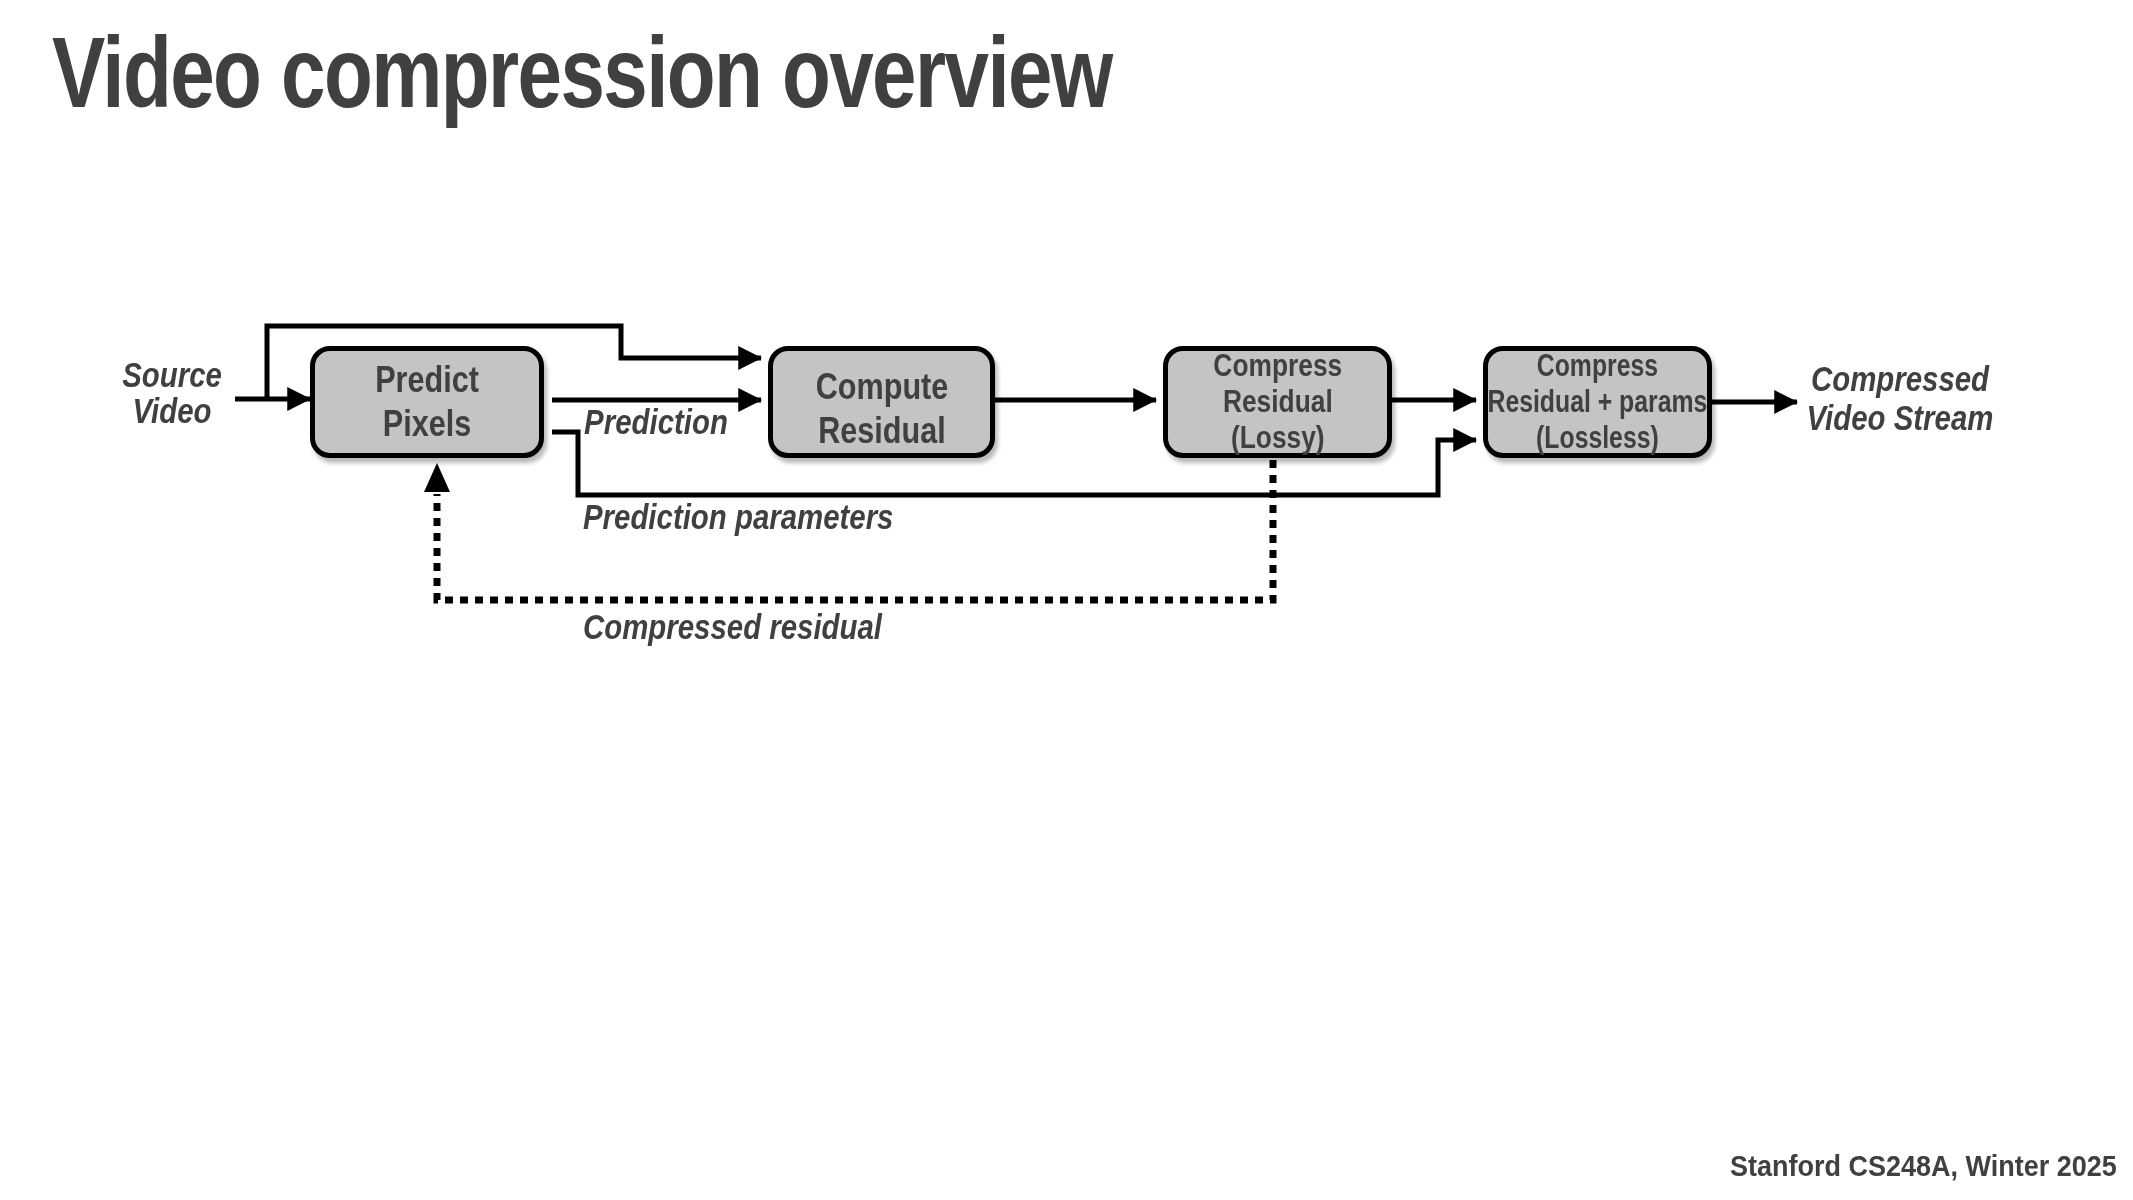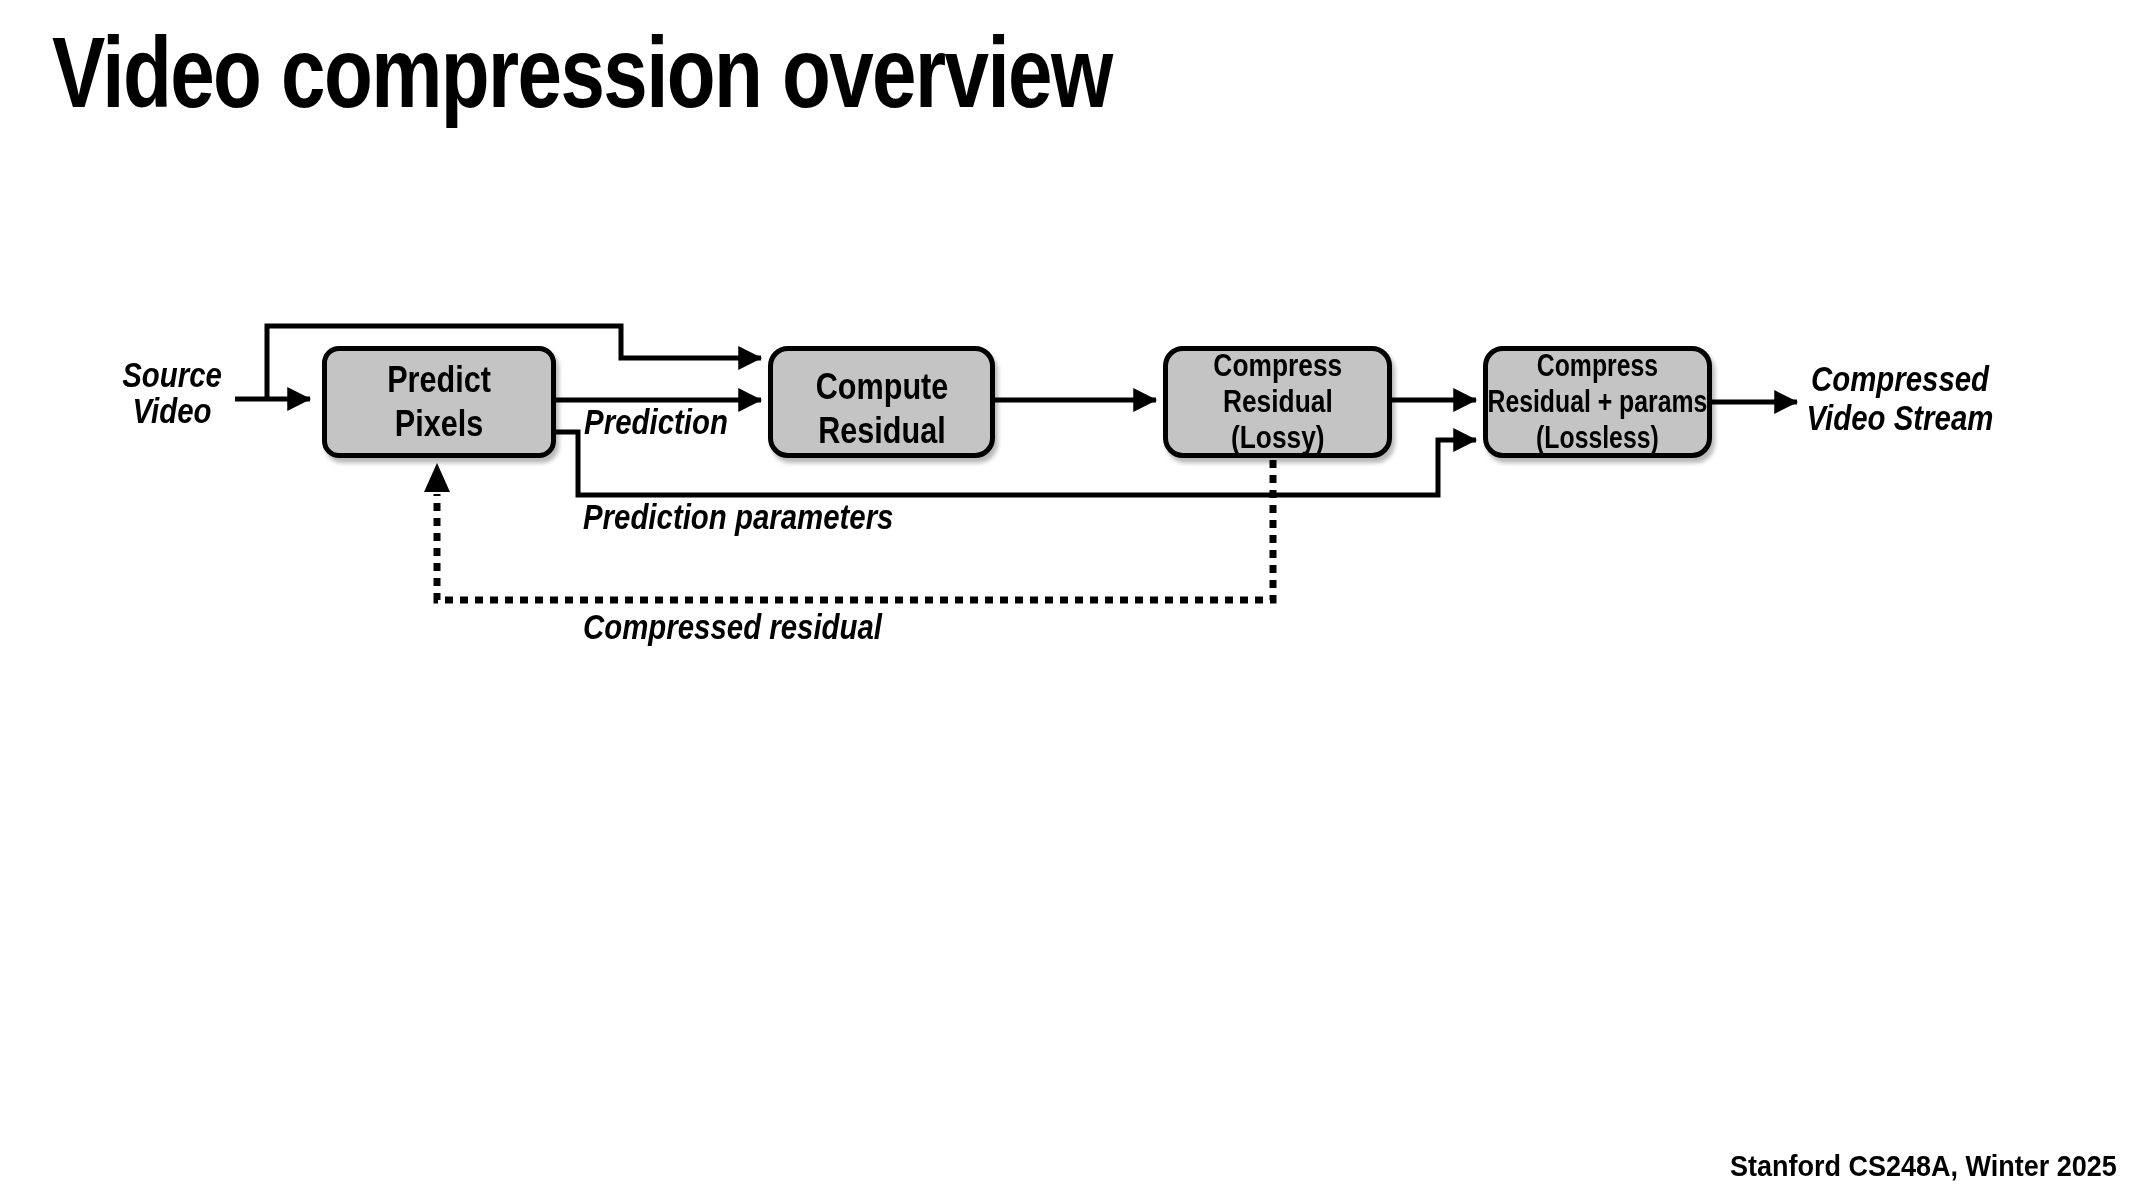--- a/index.html
+++ b/index.html
@@ -3,21 +3,21 @@
 <meta charset="utf-8">
 <style>
   html, body { margin: 0; padding: 0; background: #ffffff; }
   #slide {
     position: relative;
     width: 2133px;
     height: 1200px;
     background: #ffffff;
     overflow: hidden;
     font-family: "Liberation Sans", "DejaVu Sans", sans-serif;
-    color: #000000;
+    color: #404040;
   }
 
   
   .title {
     position: absolute;
     left: 52px;
     top: 22px;
     font-size: 100px;
     font-weight: 700;
     letter-spacing: -2px;
@@ -116,21 +116,21 @@
     <path d="M1392,400 H1476" stroke="#000" stroke-width="5" fill="none" marker-end="url(#arrow)"></path>
 
     <path d="M552,432 H578 V495 H1438 V440 H1476" stroke="#000" stroke-width="5" fill="none" marker-end="url(#arrow)"></path>
 
     <path d="M1712,402 H1797" stroke="#000" stroke-width="5" fill="none" marker-end="url(#arrow)"></path>
 
     <path d="M1273,460 V600 H437 V494" stroke="#000" stroke-width="7" stroke-dasharray="8 7" fill="none"></path>
     <polygon points="437,463 424,492 450,492" fill="#000"></polygon>
   </svg>
 
-  <div class="node node--two" style="left:322px; width:234px;border-radius:17px;">
+  <div class="node node--two" style="left:310px; width:234px;">
     <div class="node-label">
       <span>Predict</span>
       <span>Pixels</span>
     </div>
   </div>
 
   <div class="node node--two" style="left:768px; width:227px;align-items:flex-end;">
     <div class="node-label">
       <span>Compute</span>
       <span>Residual</span>

